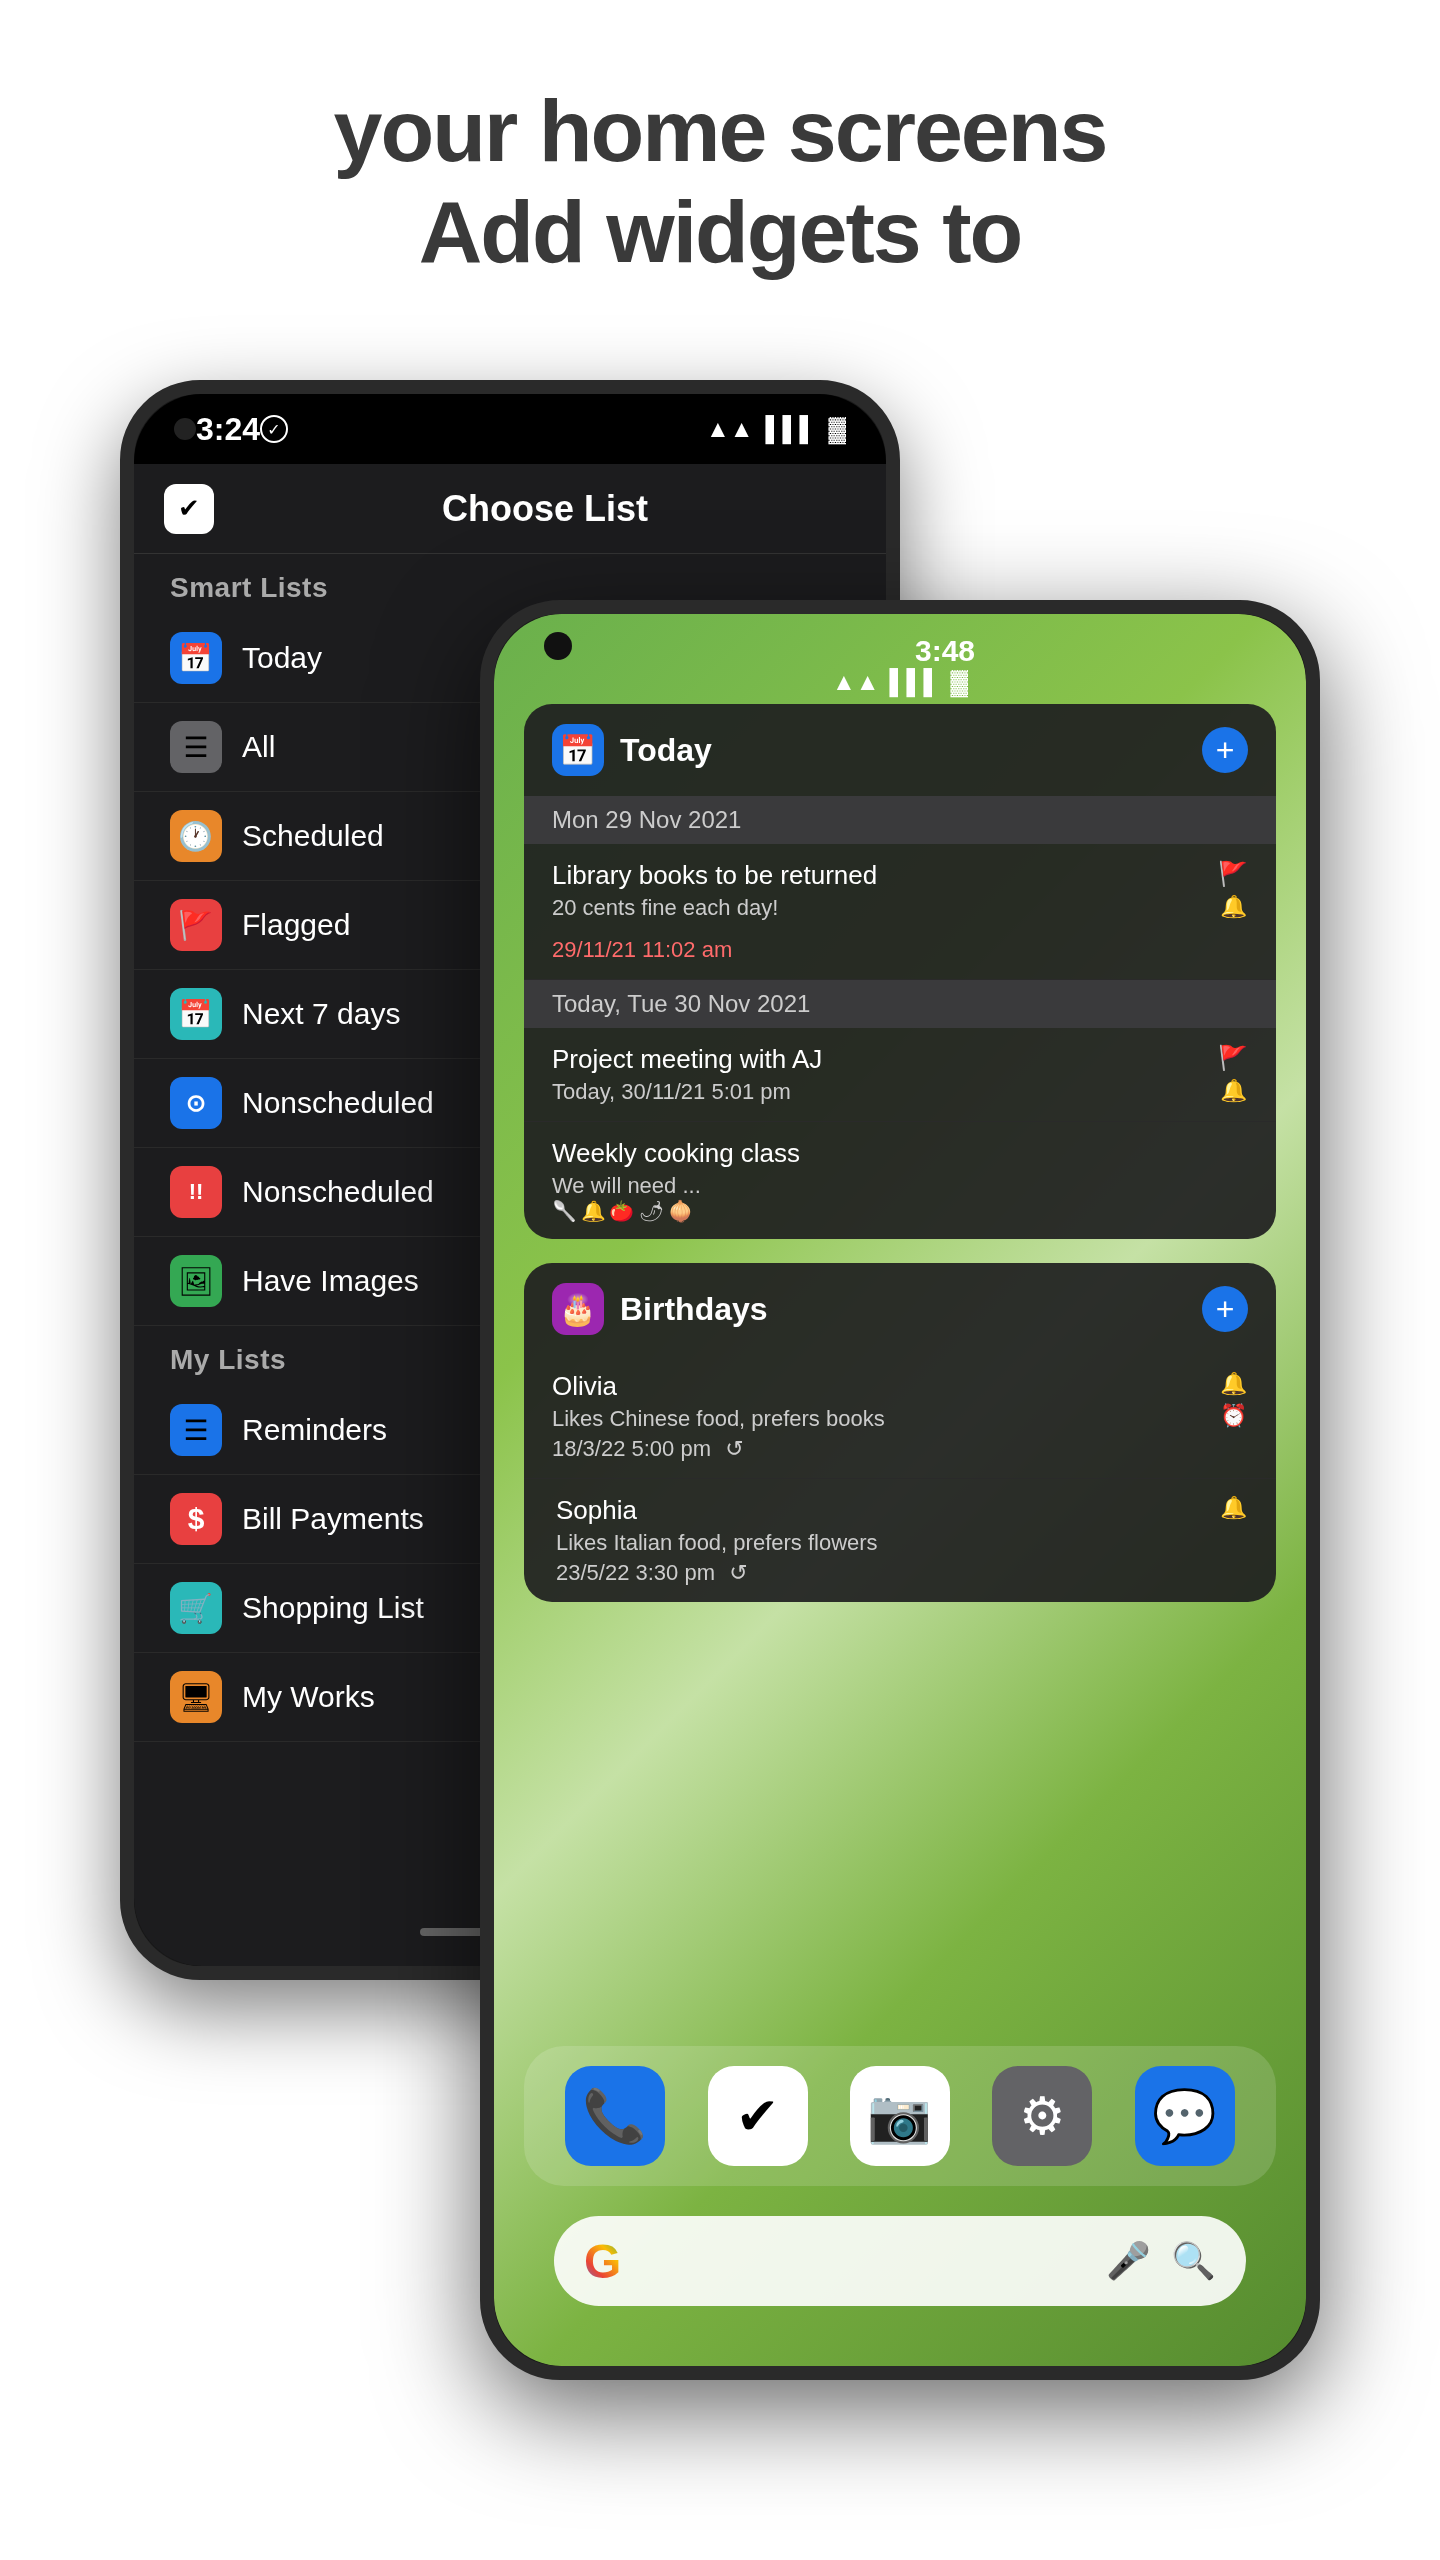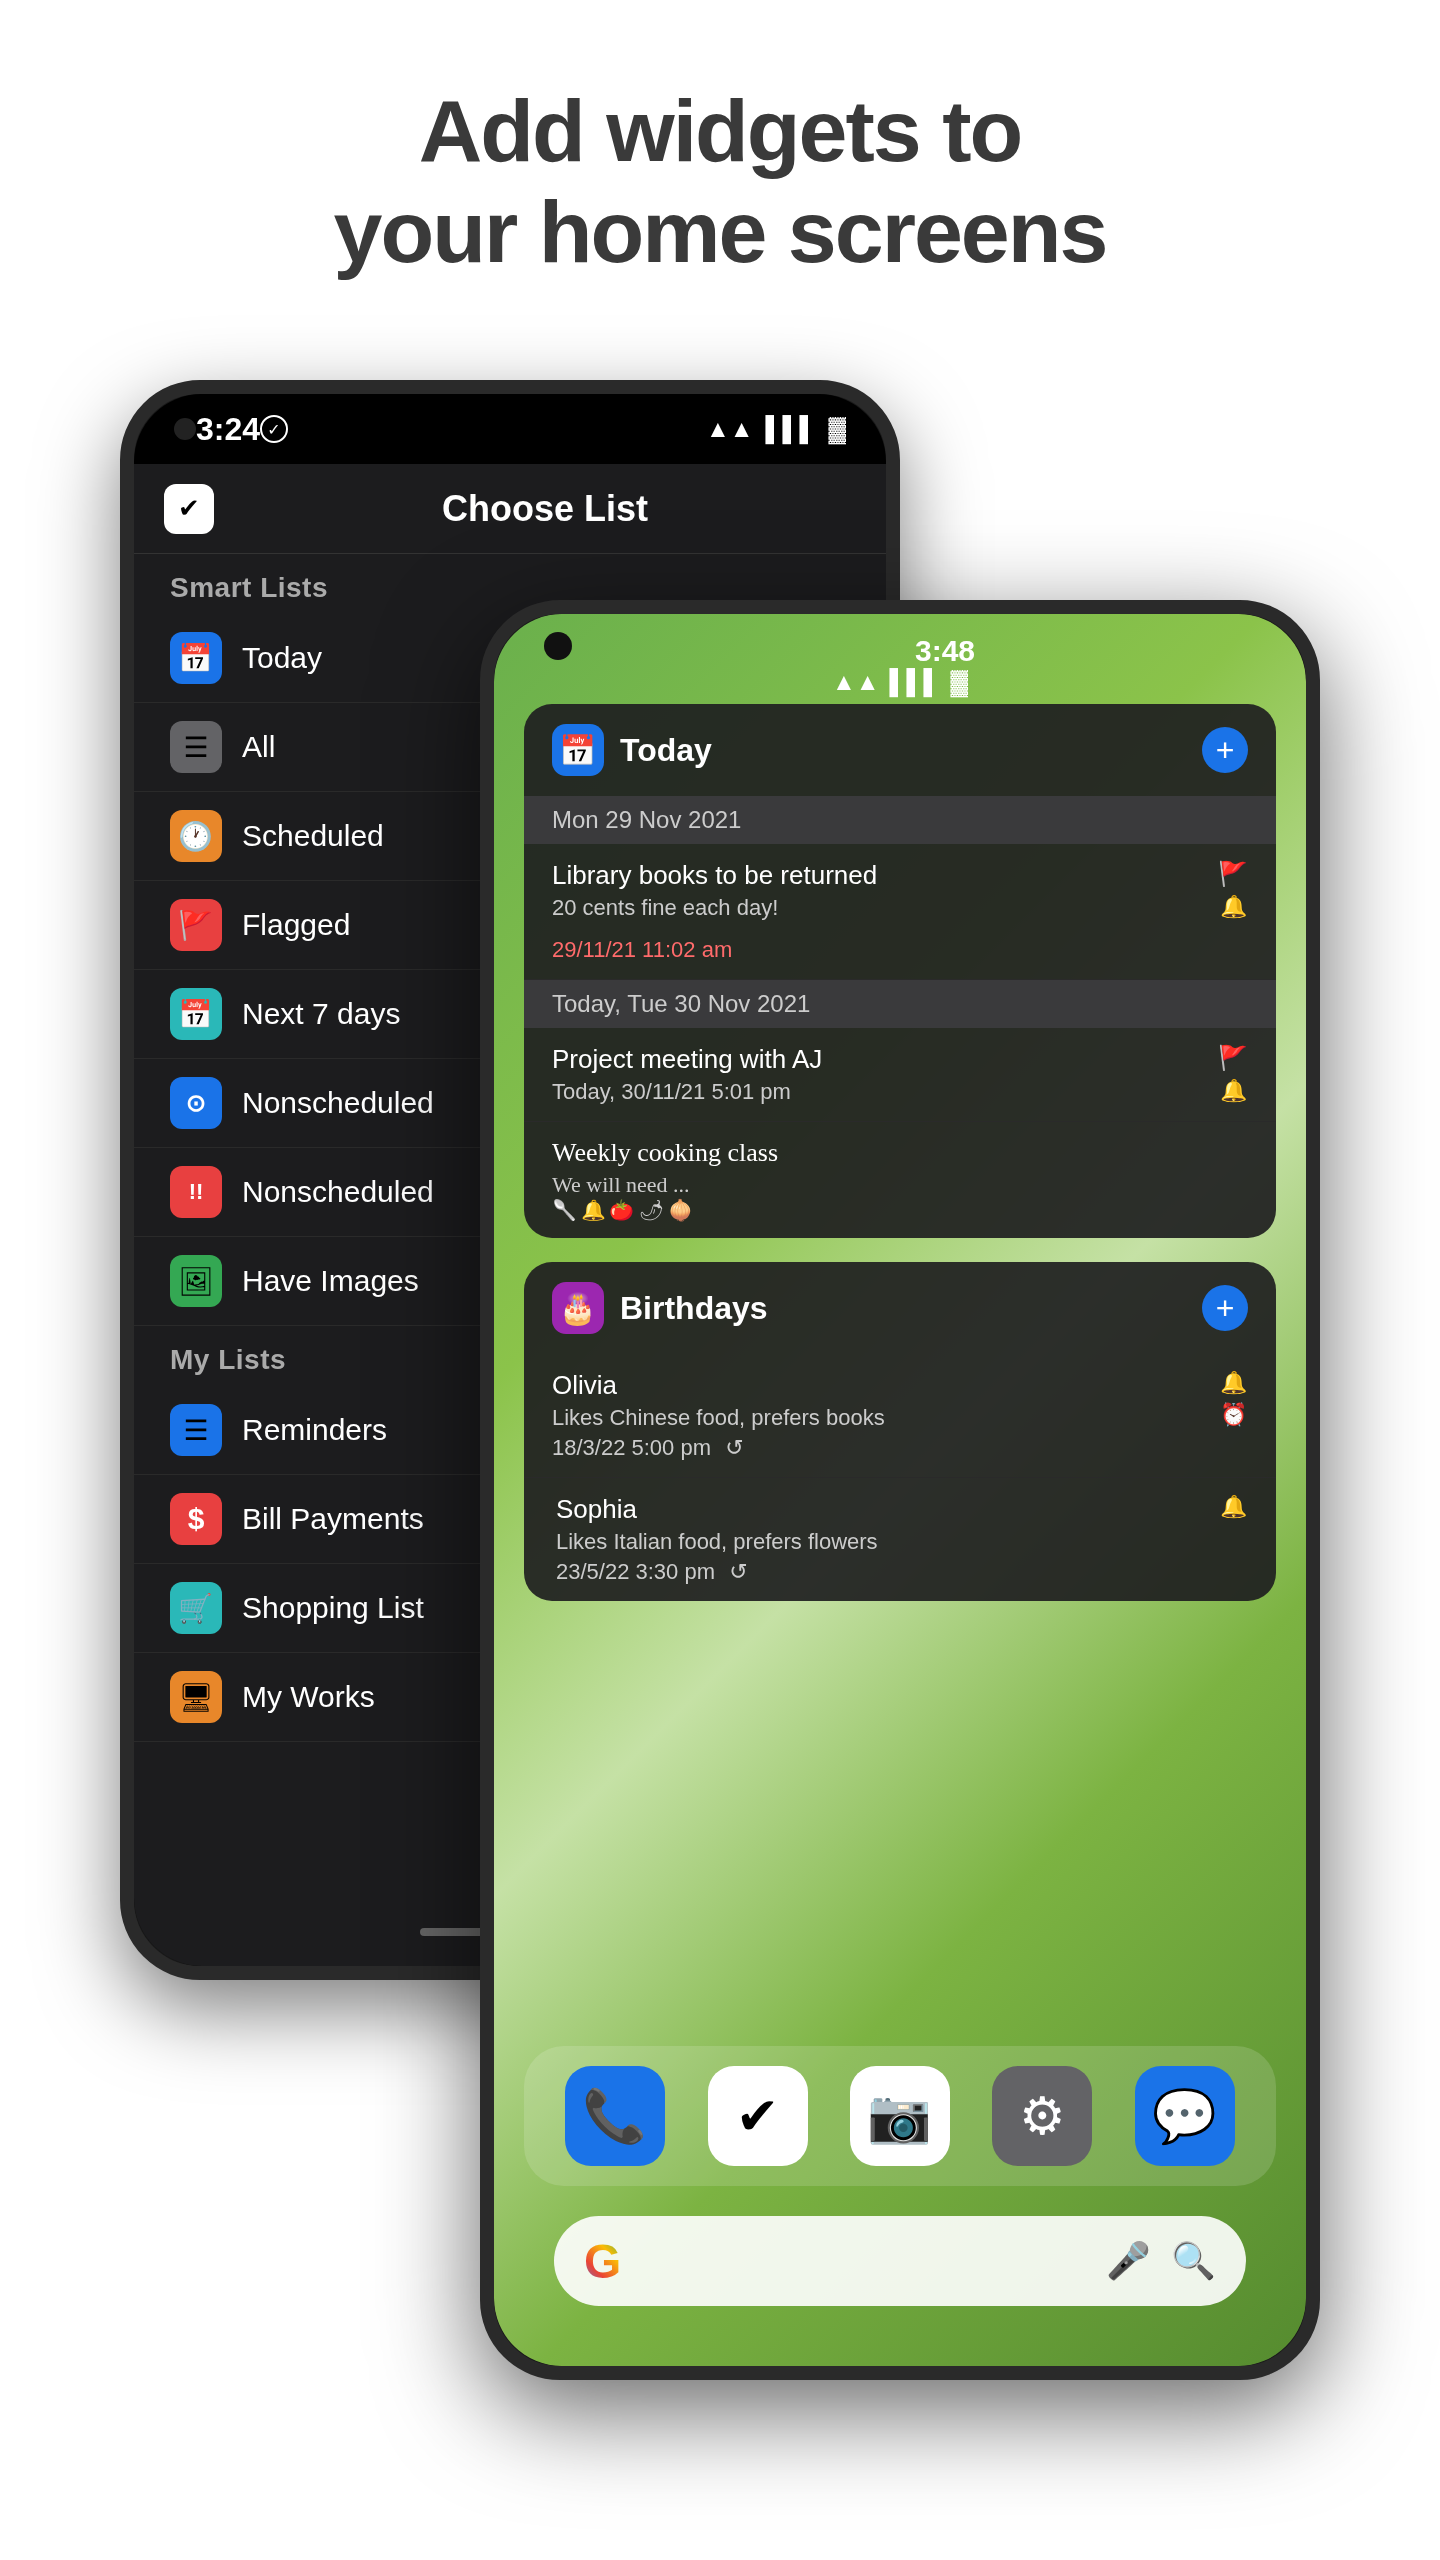--- a/index.html
+++ b/index.html
@@ -434,22 +434,22 @@
       color: #ccc;
       font-size: 20px;
       display: flex;
       gap: 4px;
     }
   </style>
 </head>
 <body>
 
 <div class="header-text">
+  <div>your home screens</div>
   <div>Add widgets to</div>
-  <div>your home screens</div>
 </div>
 
 <div class="phones-area">
 
   <div class="phone-back">
     <div class="phone-back-inner">
 
       <div class="status-bar-back">
         <div class="status-left">
           <div class="camera-dot-back"></div>
@@ -576,21 +576,21 @@
                 <div class="widget-item-title">Project meeting with AJ</div>
                 <div class="widget-item-sub">Today, 30/11/21 5:01 pm</div>
               </div>
               <div class="widget-item-right">
                 <span class="flag-red">🚩</span>
                 <span class="bell-icon">🔔</span>
               </div>
             </div>
           </div>
 
-          <div class="widget-item" style="border-bottom:none;font-family:Liberation Serif, serif;">
+          <div class="widget-item" style="border-bottom:none;">
             <div class="widget-item-top">
               <div>
                 <div class="widget-item-title">Weekly cooking class</div>
                 <div class="widget-item-sub">We will need ...</div>
                 <div class="weekly-item-emojis">
                   <span>🥄</span>
                     <span>🔔</span>
                     <span>🍅</span>
                     <span>🌶</span>
                     <span>🧅</span>

